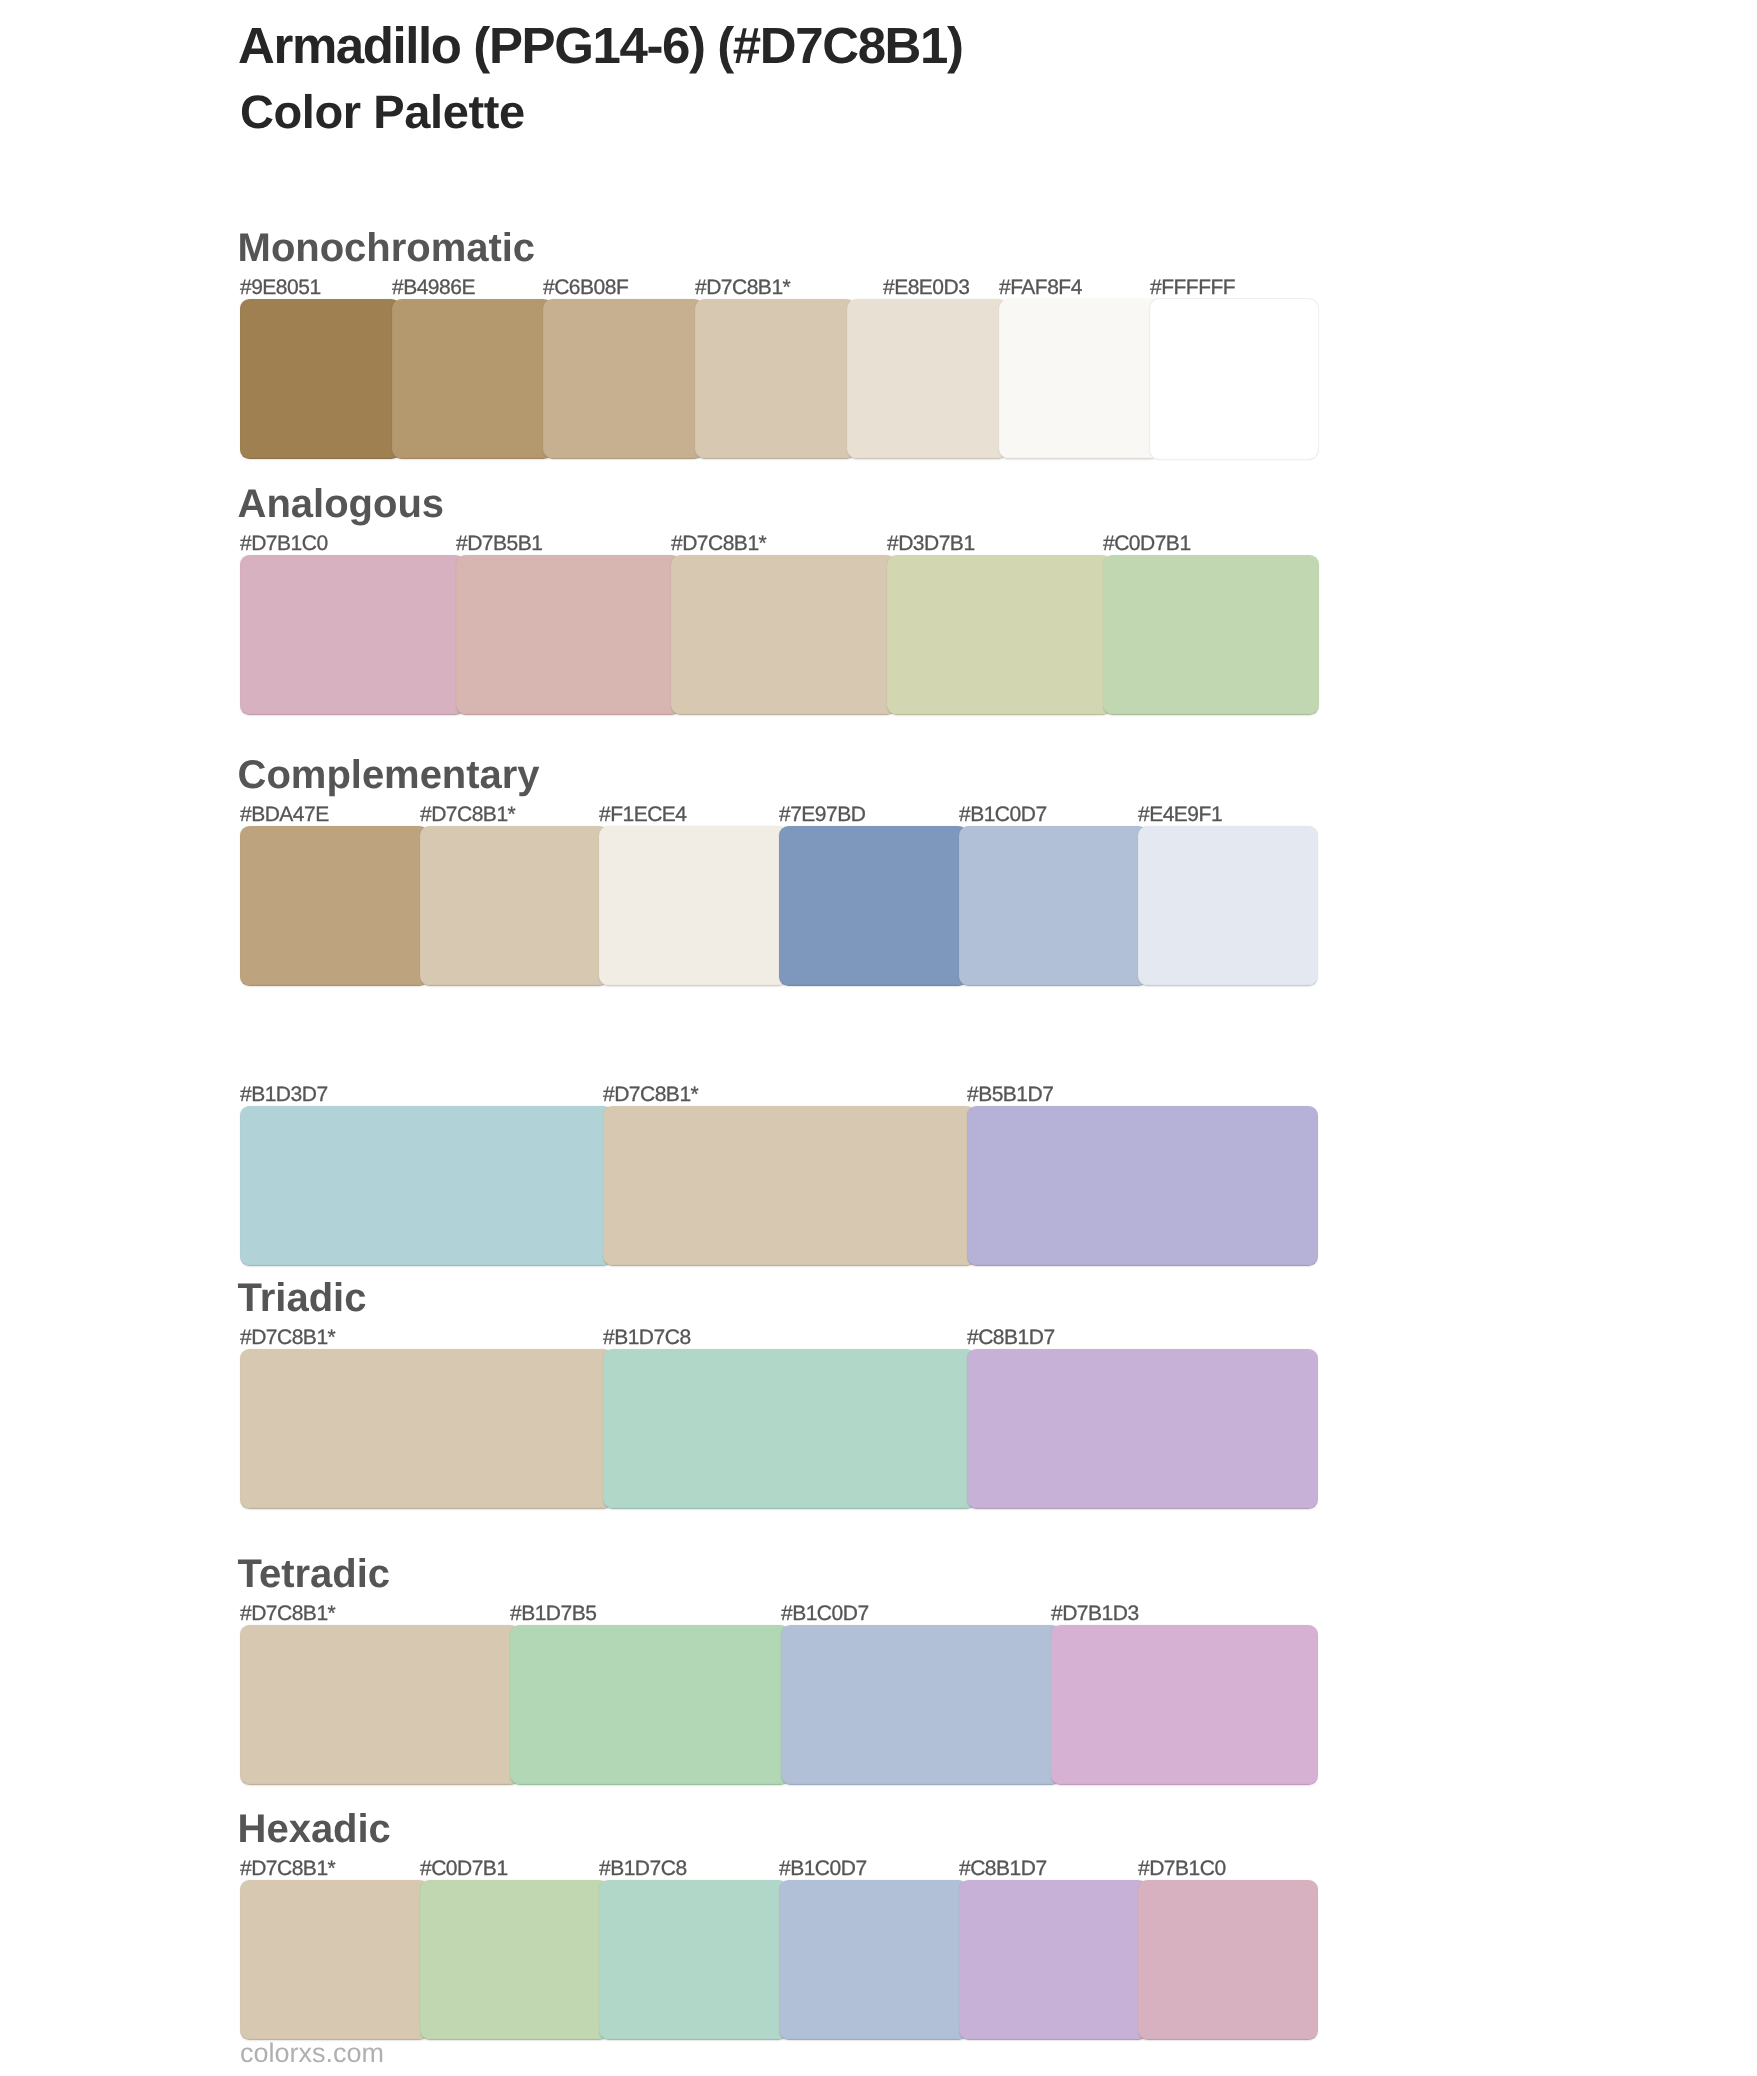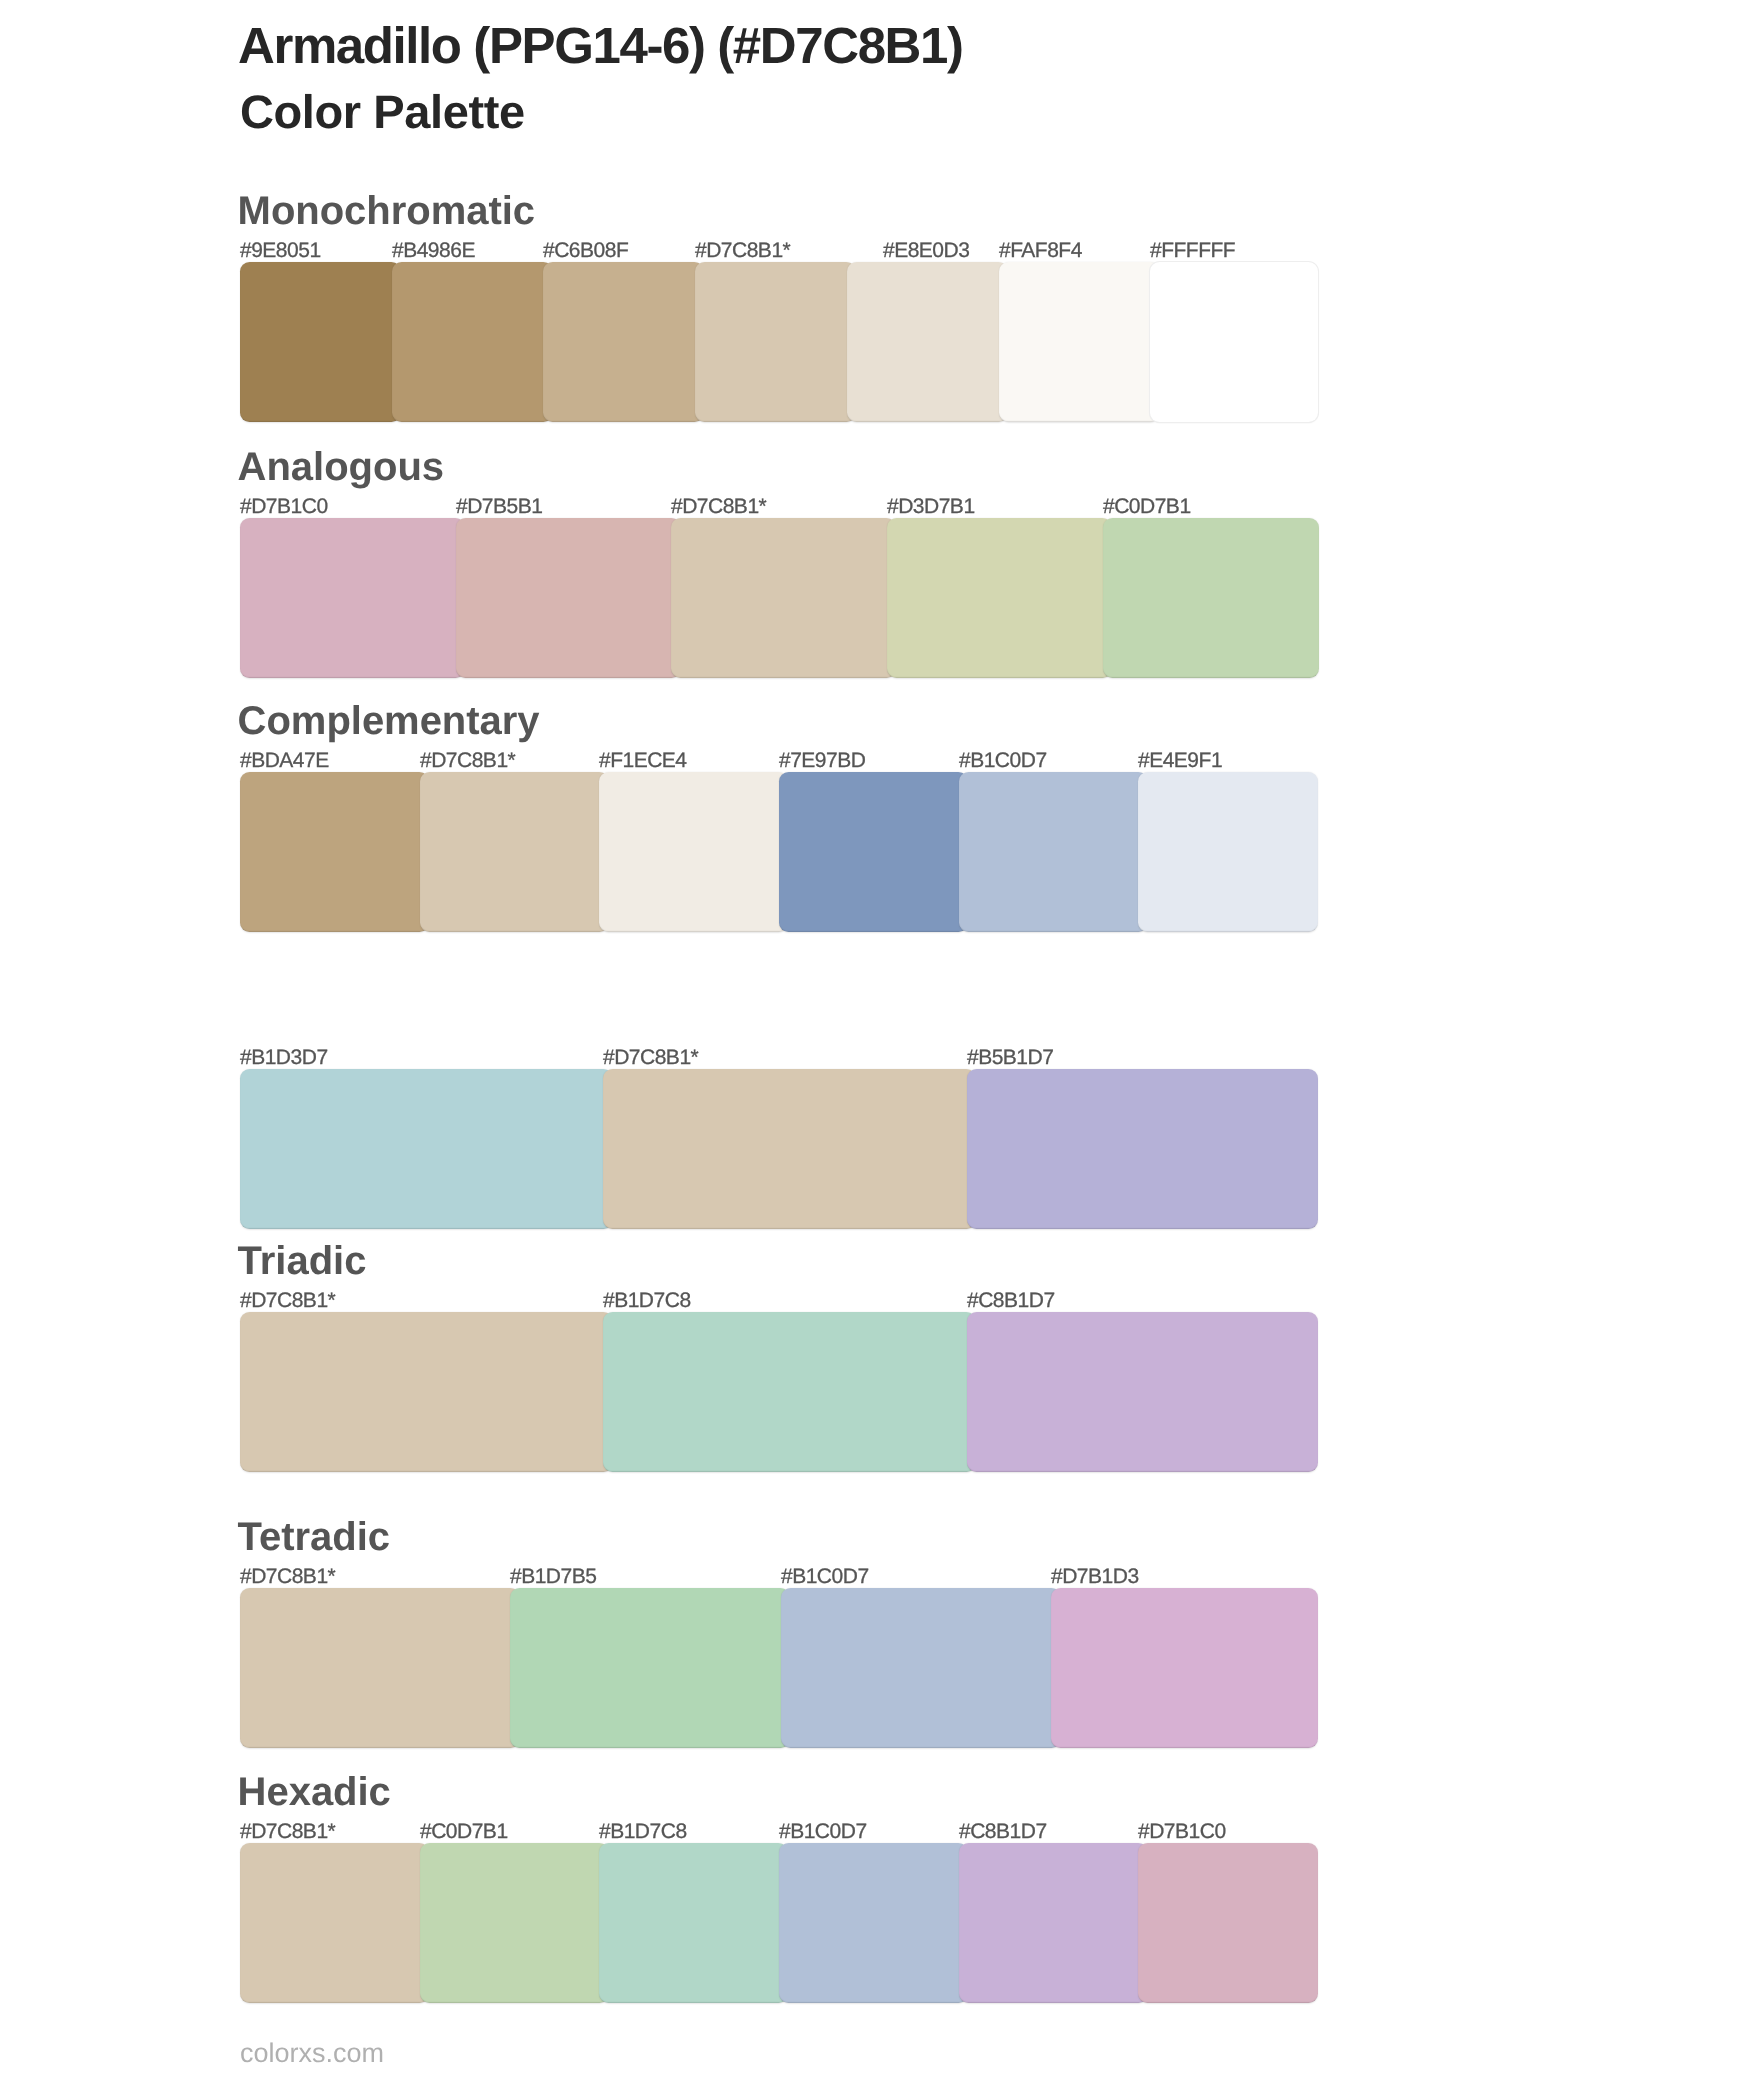--- a/index.html
+++ b/index.html
@@ -52,21 +52,21 @@
     left: 240px;
     top: 87px;
     margin: 0;
     font-size: 47px;
     line-height: 50px;
     font-weight: 700;
     color: var(--title-color);
     letter-spacing: -0.4px;
     white-space: nowrap;
   }
-  .section { position: absolute; left: 240px; width: 1078px; height: 160px; }
+  .section { position: absolute; left: 240px; width: 1078px; height: 160px; margin-top: 37px; }
   .section-name {
     transform: translateZ(0);
     margin: 0;
     position: absolute;
     left: -2.4px;
     top: -72px;
     font-size: 40px;
     line-height: 42px;
     font-weight: 700;
     color: var(--heading-color);
@@ -144,21 +144,21 @@
       <div class="swatch-label" style="left:863px">#C0D7B1</div>
     </div>
     <div class="swatch-row">
       <div class="swatch" style="left: 0px; width: 225px; background: rgb(215, 177, 192);"></div>
       <div class="swatch" style="left: 216px; width: 225px; background: rgb(215, 181, 177);"></div>
       <div class="swatch" style="left: 431px; width: 225px; background: rgb(215, 200, 177);"></div>
       <div class="swatch" style="left: 647px; width: 225px; background: rgb(211, 215, 177);"></div>
       <div class="swatch" style="left: 863px; width: 216px; background: rgb(192, 215, 177);"></div>
     </div>
   </section>
-  <section class="section" style="top:772px">
+  <section class="section" style="top:789px">
     <h3 class="section-name">Complementary</h3>
     <div class="swatch-labels">
       <div class="swatch-label" style="left:0px">#BDA47E</div>
       <div class="swatch-label" style="left:180px">#D7C8B1*</div>
       <div class="swatch-label" style="left:359px">#F1ECE4</div>
       <div class="swatch-label" style="left:539px">#7E97BD</div>
       <div class="swatch-label" style="left:719px">#B1C0D7</div>
       <div class="swatch-label" style="left:898px">#E4E9F1</div>
     </div>
     <div class="swatch-row">

